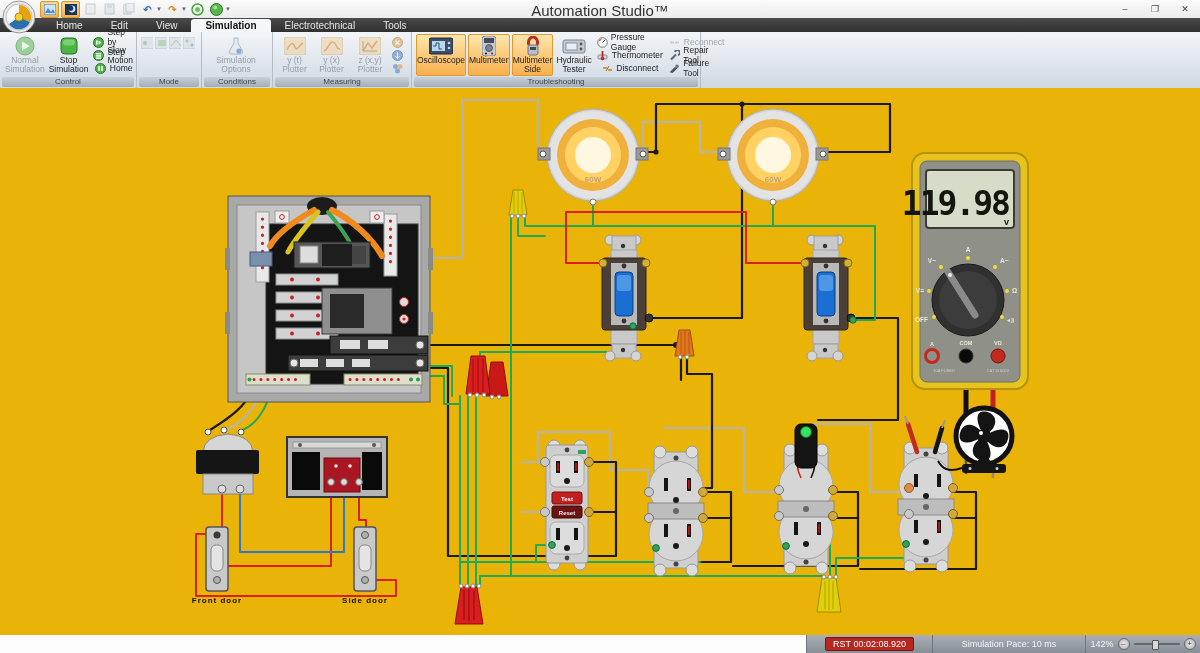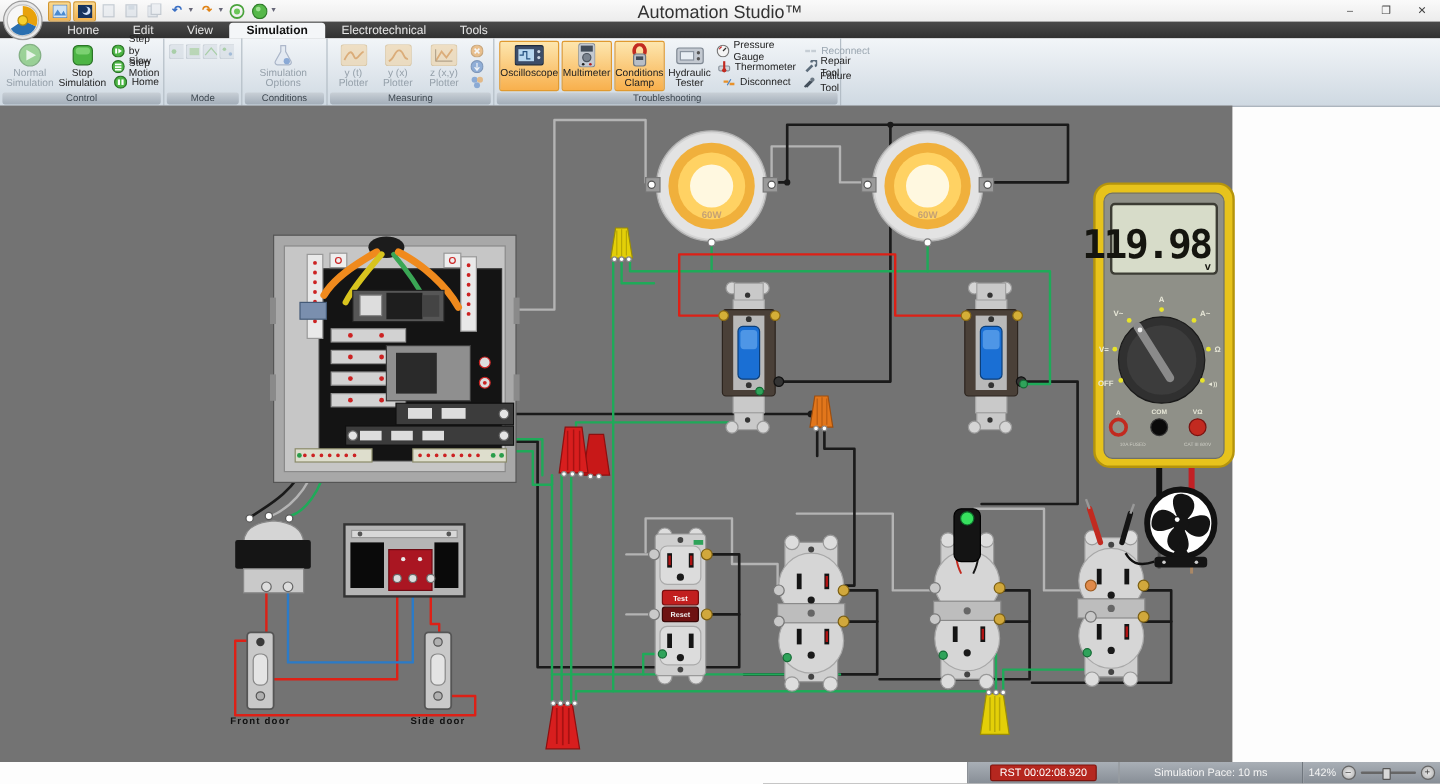--- a/index.html
+++ b/index.html
@@ -34,21 +34,21 @@
   .rbtn .ric{height:20px;margin-top:1px;display:flex;align-items:center;}
   .rbtn .rlb{font-size:8.5px;line-height:1.05;text-align:center;color:#222;white-space:pre-line;}
   .rbtn.hl{background:linear-gradient(#fde6ae,#f8b04d);border:1px solid #e09a30;}
   .rbtn.dis .rlb{color:#95a0aa;}
   .rbtn.dis .ric{opacity:.55;}
   .scol{display:flex;flex-direction:column;justify-content:flex-start;gap:1px;padding-top:2px;}
   .sbtn{display:flex;align-items:center;gap:3px;font-size:8.5px;color:#222;height:12px;padding:0 2px;border-radius:2px;cursor:default;justify-content:center;}
   .sbtn.dis{color:#9aa6b0;}
   .mico{display:inline-flex;width:12px;height:12px;align-items:center;justify-content:center;}
   
-  .canvas{position:absolute;top:88px;left:0;width:1027px;height:547px;background:#737373;}
+  .canvas{position:absolute;top:88px;left:0;width:1200px;height:547px;background:#eab308;}
   
   .statusbar{position:absolute;top:635px;left:0;width:1200px;height:18px;font-size:9px;}
   .sb-left{position:absolute;left:0;top:0;width:806px;height:18px;background:linear-gradient(#404040,#252525);
            color:#eee;line-height:18px;padding-left:8px;box-sizing:border-box;}
   .sb-seg{position:absolute;top:0;height:18px;background:linear-gradient(#a9afb6,#878e96);color:#f4f4f4;
           display:flex;align-items:center;justify-content:center;border-left:1px solid #6f767d;box-sizing:border-box;}
   .sb-rst{left:806px;width:126px;}
   .rstbadge{background:#b5271f;border:1px solid #7e140e;border-radius:2px;padding:0 7px;line-height:12px;color:#fff;}
   .sb-pace{left:932px;width:153px;}
   .sb-zoom{left:1085px;width:115px;gap:4px;}
@@ -314,21 +314,21 @@
       <span class="rlb">Multimeter</span>
     </div>
     <div class="rbtn hl" style="width:48px;">
       <span class="ric">
           <svg width="16" height="20">
             <path d="M4,9 a4.5,5.5 0 1 1 8,0" fill="none" stroke="#c22a20" stroke-width="3"></path>
             <rect x="3" y="9" width="10" height="10" rx="2" fill="#b8bec6" stroke="#6e7680"></rect>
             <rect x="5" y="11" width="6" height="3" fill="#424c58"></rect>
           </svg>
         </span>
-      <span class="rlb">Conditions Clamp</span>
+      <span class="rlb">Multimeter Side</span>
     </div>
     <div class="rbtn" style="width:42px;">
       <span class="ric">
           <svg width="24" height="17">
             <rect x="1" y="2" width="22" height="13" rx="2" fill="#c3c9d1" stroke="#7e8792"></rect>
             <rect x="4" y="5" width="11" height="7" fill="#e8eef4" stroke="#8a94a0"></rect>
             <circle cx="19" cy="6" r="1.4" fill="#555"></circle>
             <circle cx="19" cy="11" r="1.4" fill="#555"></circle>
           </svg>
         </span>

